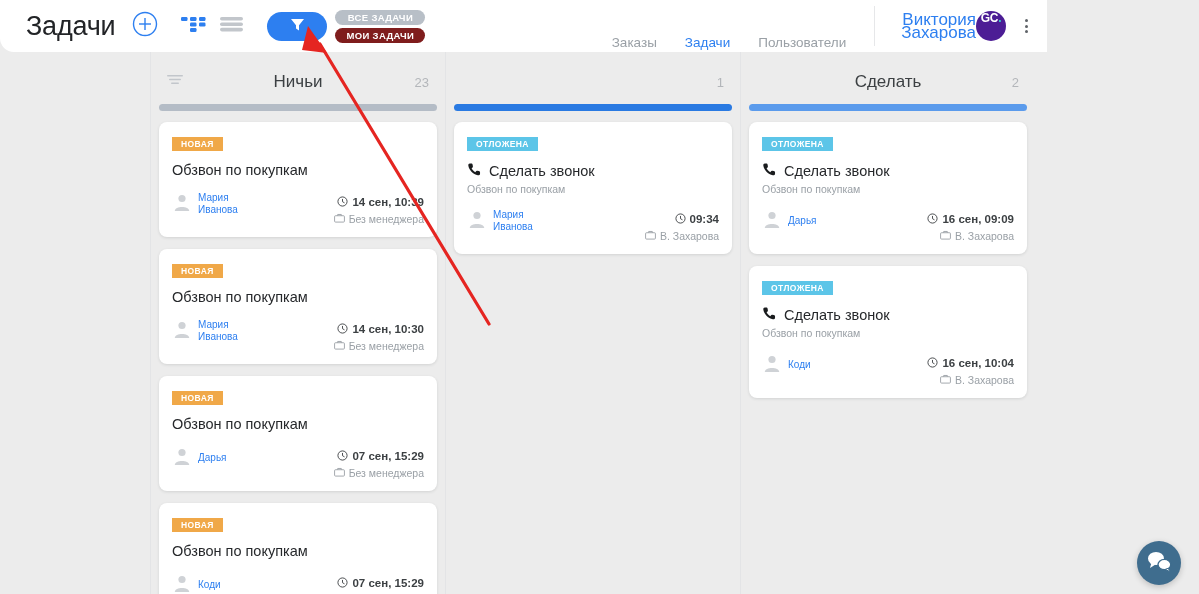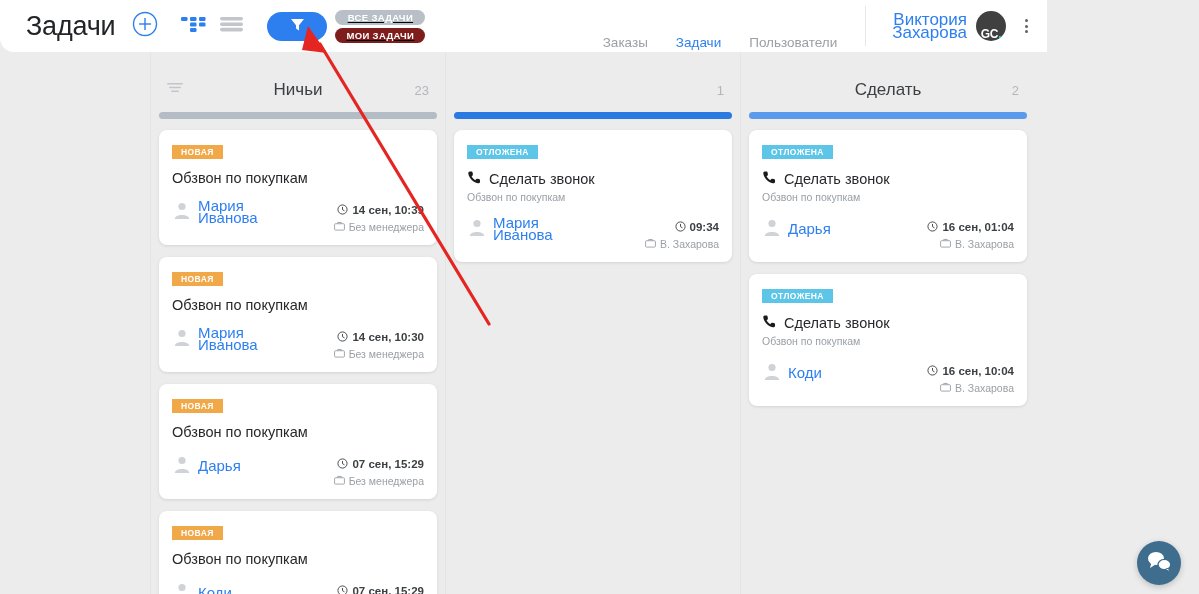--- a/index.html
+++ b/index.html
@@ -64,21 +64,20 @@
     display: flex;
     align-items: center;
     justify-content: center;
     cursor: pointer;
   }
   .chips {
     display: flex;
     flex-direction: column;
     gap: 3px;
     margin-left: 8px;
-    text-decoration: underline;
   }
   .chip {
     height: 15px;
     border-radius: 8px;
     color: #ffffff;
     font-size: 9.5px;
     font-weight: bold;
     letter-spacing: 0.35px;
     padding: 0 11px;
     display: flex;
@@ -113,24 +112,23 @@
     font-size: 17px;
     color: #2d7ff0;
     line-height: 13px;
     text-align: right;
     cursor: pointer;
     white-space: pre-line;
   }
   .avatar {
     width: 30px; height: 30px;
     border-radius: 50%;
-    background: #404040;
-    margin-left: 9px;
-    display: flex;
-    align-items: flex-end;
+    background: #4c1d95;
+    display: flex;
+    align-items: flex-start;
     justify-content: center;
     font-size: 12px;
     font-weight: bold;
     letter-spacing: -0.3px;
     cursor: pointer;
   }
   .avatar .g { color: #ffffff; }
   .avatar .c { color: #2fd3c8; }
   .kebab {
     margin-left: 13px;
@@ -150,21 +148,21 @@
     left: 0; top: 52px;
     width: 1199px;
     height: 542px;
     display: flex;
   }
   .board-pad { width: 150px; flex: none; }
   .column {
     width: 295px;
     flex: none;
     border-left: 1px solid #e3e4e6;
-    padding: 12px 8px;
+    padding: 4px 8px;
     box-sizing: border-box;
   }
   .col-head {
     height: 40px;
     display: flex;
     align-items: center;
     position: relative;
     padding-top: 6px;
   }
   .col-filter-icon { position: absolute; left: 8px; top: 16px; cursor: pointer; }
@@ -229,21 +227,21 @@
     align-items: flex-start;
     justify-content: space-between;
     margin-top: 14px;
   }
   .person {
     display: flex;
     align-items: center;
     gap: 6px;
   }
   .person-name {
-    font-size: 15px;
+    font-size: 10px;
     color: #2d7ff0;
     line-height: 12px;
     white-space: pre-line;
   }
   .meta {
     text-align: right;
     padding-top: 1px;
   }
   .meta-line {
     display: flex;
@@ -587,21 +585,21 @@
               </svg>
           </span>
           <span class="person-name">Дарья</span>
         </div>
         <div class="meta">
           <div class="meta-line">
             <span><svg width="11" height="11" viewBox="0 0 12 12">
                   <circle cx="6" cy="6" r="5" fill="none" stroke="#3c4043" stroke-width="1"></circle>
                   <path d="M6 3.2 V6.2 L8.2 7.5" fill="none" stroke="#3c4043" stroke-width="1"></path>
                 </svg></span>
-            <span class="meta-due">16 сен, 01:04</span>
+            <span class="meta-due">16 сен, 09:09</span>
           </div>
           <div class="meta-line meta-owner">
             <span><svg width="11" height="10" viewBox="0 0 12 11">
                   <rect x="0.6" y="3" width="10.8" height="7" rx="1" fill="none" stroke="#9aa0a6" stroke-width="1"></rect>
                   <path d="M4 3 V1.6 H8 V3" fill="none" stroke="#9aa0a6" stroke-width="1"></path>
                 </svg></span>
             <span>В. Захарова</span>
           </div>
         </div>
       </div>

